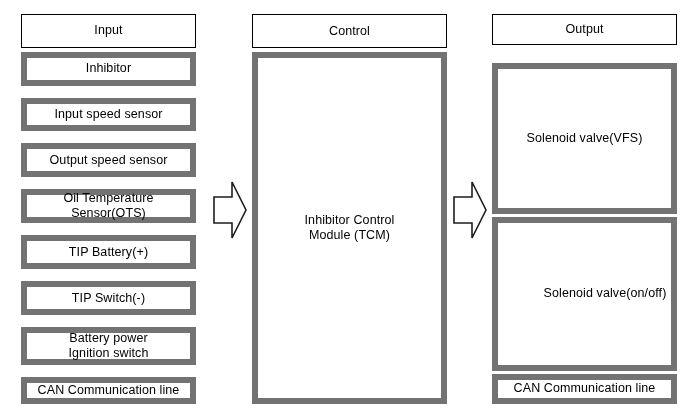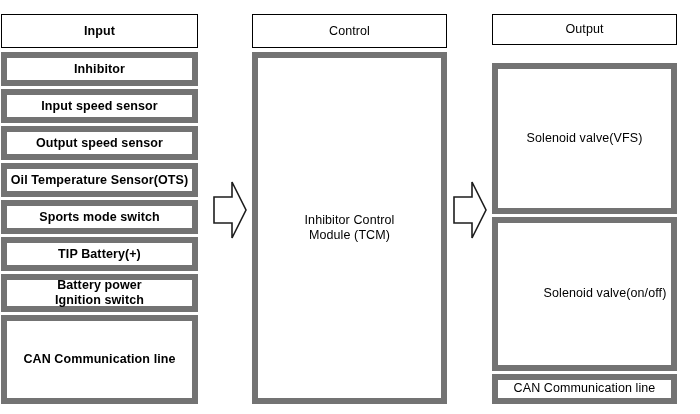--- a/index.html
+++ b/index.html
@@ -23,21 +23,21 @@
     width: 700px;
     height: 414px;
   }
 
   .column {
     position: absolute;
     display: flex;
     flex-direction: column;
   }
 
-  .col-input   { left: 1px;  top: 14px; width: 197px; height: 390px; font-weight: bold; }
+  .col-input   { left: 21px;  top: 14px; width: 175px; height: 390px; }
   .col-control { left: 252px; top: 14px; width: 195px; height: 390px; justify-content: space-between; }
   .col-output  { left: 492px; top: 14px; width: 185px; height: 390px; border-radius: 25px; }
 
   .node {
     box-sizing: border-box;
     background: #ffffff;
     border: 6px solid #737373;
     display: flex;
     align-items: center;
     justify-content: center;
@@ -47,21 +47,21 @@
     letter-spacing: 0.1px;
     color: #000000;
     padding: 0 3px;
     white-space: pre-line;
   }
 
   
   .node.header {
     border: 1.8px solid #000000;
   }
-  .gap-3 { margin-top: 3px; }
+  .gap-3 { margin-top: 12px; }
   .gap-4 { margin-top: 4px; }
 
   
   .h-header { height: 34px; }
   .h-row    { height: 34px; }
   .h-row2   { height: 38px; }
   .h-fill   { flex: 1 1 auto; }
 
   .control-body {
     flex: 1 1 auto;
@@ -97,24 +97,24 @@
     <div class="node header h-header">Input</div>
 
     <div class="node h-row gap-4">Inhibitor</div>
 
     <div class="node h-row gap-3">Input speed sensor</div>
 
     <div class="node h-row gap-3">Output speed sensor</div>
 
     <div class="node h-row gap-3">Oil Temperature Sensor(OTS)</div>
 
-    <div class="node h-row gap-3">Sports mode switch</div>
 
     <div class="node h-row gap-3">TIP Battery(+)</div>
 
+    <div class="node h-row gap-3">TIP Switch(-)</div>
 
     <div class="node h-row2 gap-3">Battery power
 Ignition switch</div>
 
     <div class="node h-fill gap-3">CAN Communication line</div>
   </div>
 
   <div class="arrow arrow-left">
     <svg viewBox="0 0 34 60" preserveAspectRatio="none" aria-hidden="true">
       <polygon points="1,17 19,17 19,2 33,30 19,58 19,43 1,43"></polygon>

